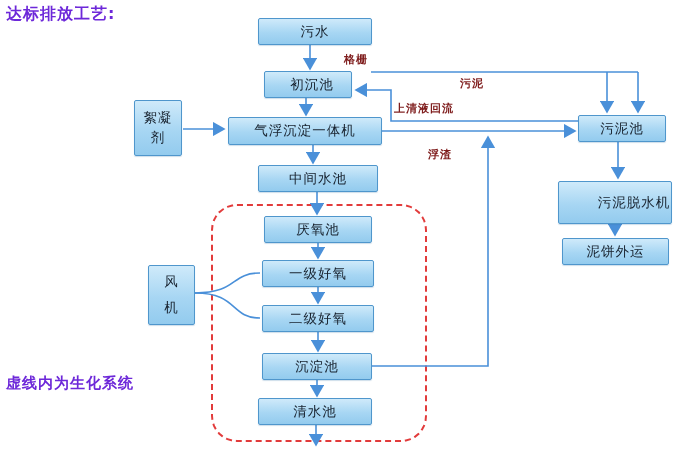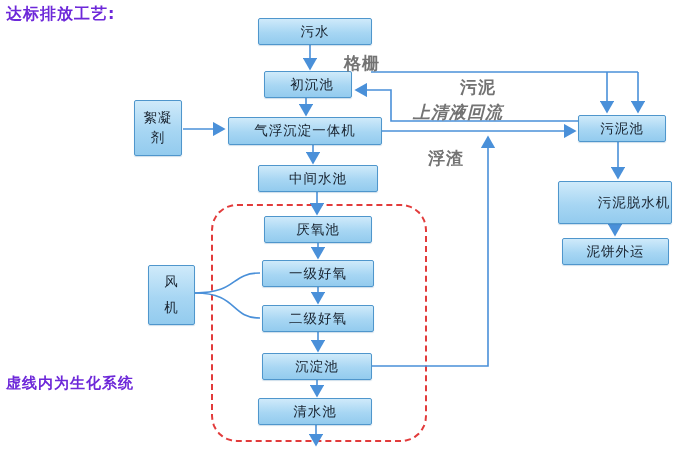--- a/index.html
+++ b/index.html
@@ -15,23 +15,23 @@
     color:#16202c;
     font-size:13.5px;
     letter-spacing:1px;
     text-align:center;
     white-space:pre-line;
     line-height:1.6;
     box-sizing:border-box;
   }
   .flowlabel{
     position:absolute;
-    font-size:17px;
+    font-size:11px;
     font-weight:600;
-    color:#737373;
+    color:#7f1d1d;
     letter-spacing:1px;
     white-space:nowrap;
   }
   .big-label{
     position:absolute;
     font-size:16px;
     font-weight:bold;
     color:#6d28d9;
     letter-spacing:1px;
     white-space:nowrap;
@@ -104,16 +104,16 @@
   <div class="node" style="left:262px;top:305px;width:112px;height:27px;">二级好氧</div>
   <div class="node" style="left:258px;top:398px;width:114px;height:27px;">清水池</div>
   <div class="node" style="left:148px;top:265px;width:47px;height:60px;line-height:1.9;">风
 机</div>
   <div class="node" style="left:578px;top:115px;width:88px;height:27px;">污泥池</div>
   <div class="node" style="left:558px;top:181px;width:114px;height:43px;padding-left:38px;">污泥脱水机</div>
   <div class="node" style="left:562px;top:238px;width:107px;height:27px;">泥饼外运</div>
 
   <div class="flowlabel" style="left:344px;top:52px;">格栅</div>
   <div class="flowlabel" style="left:460px;top:52px;margin-top:24px;">污泥</div>
-  <div class="flowlabel" style="left:413px;top:101px;font-style:italic;">上清液回流</div>
+  <div class="flowlabel" style="left:394px;top:101px;">上清液回流</div>
   <div class="flowlabel" style="left:428px;top:147px;">浮渣</div>
 
 </div>
 
 </body></html>

